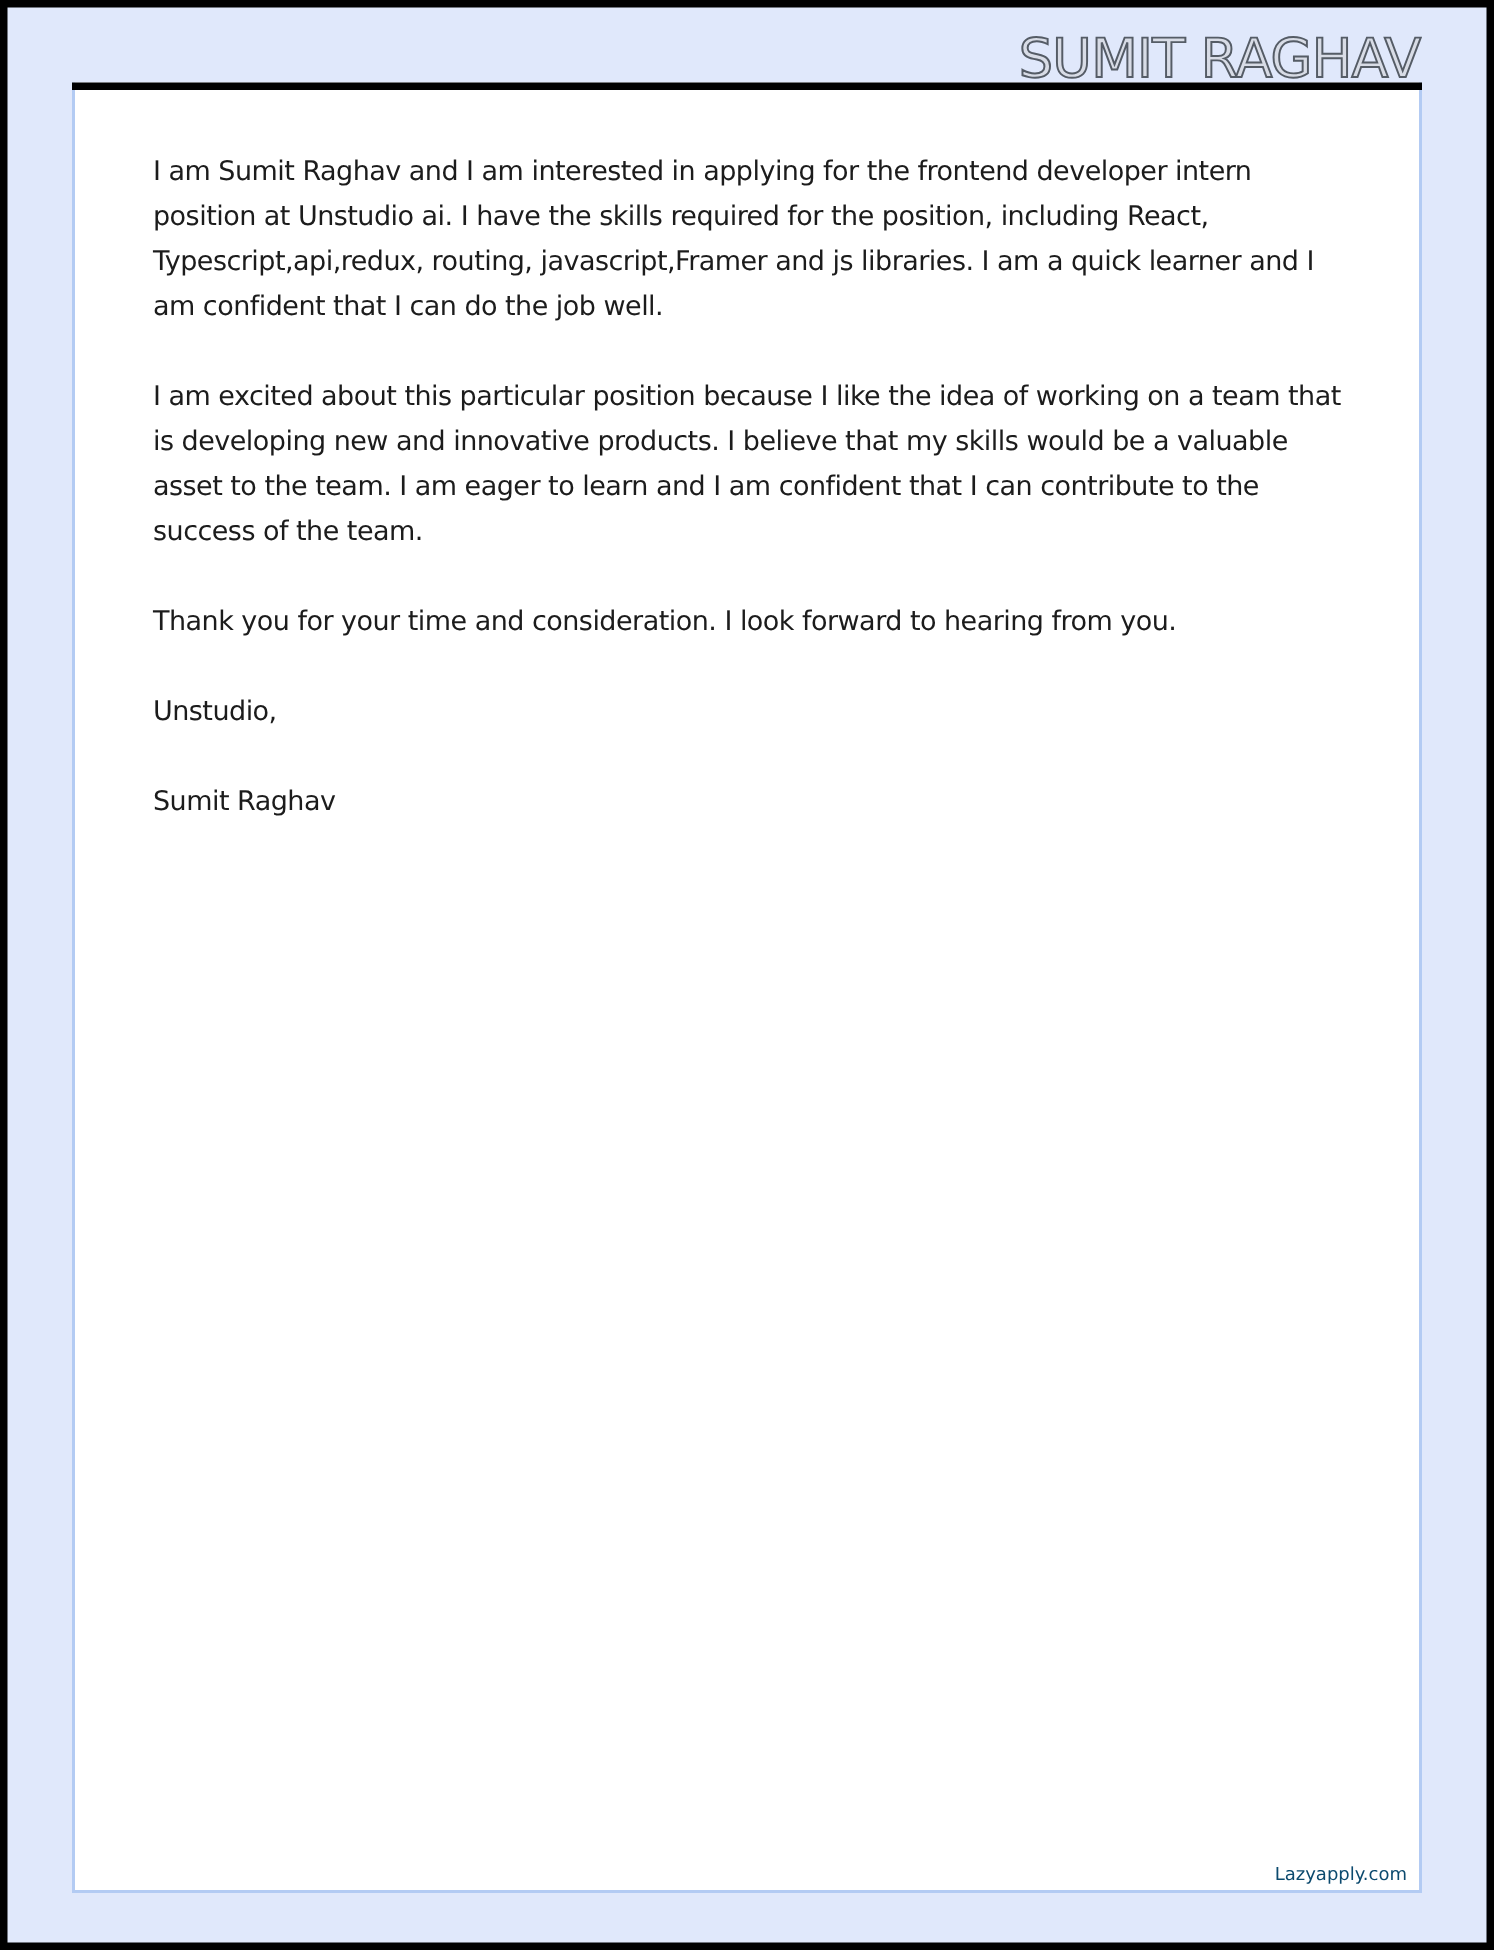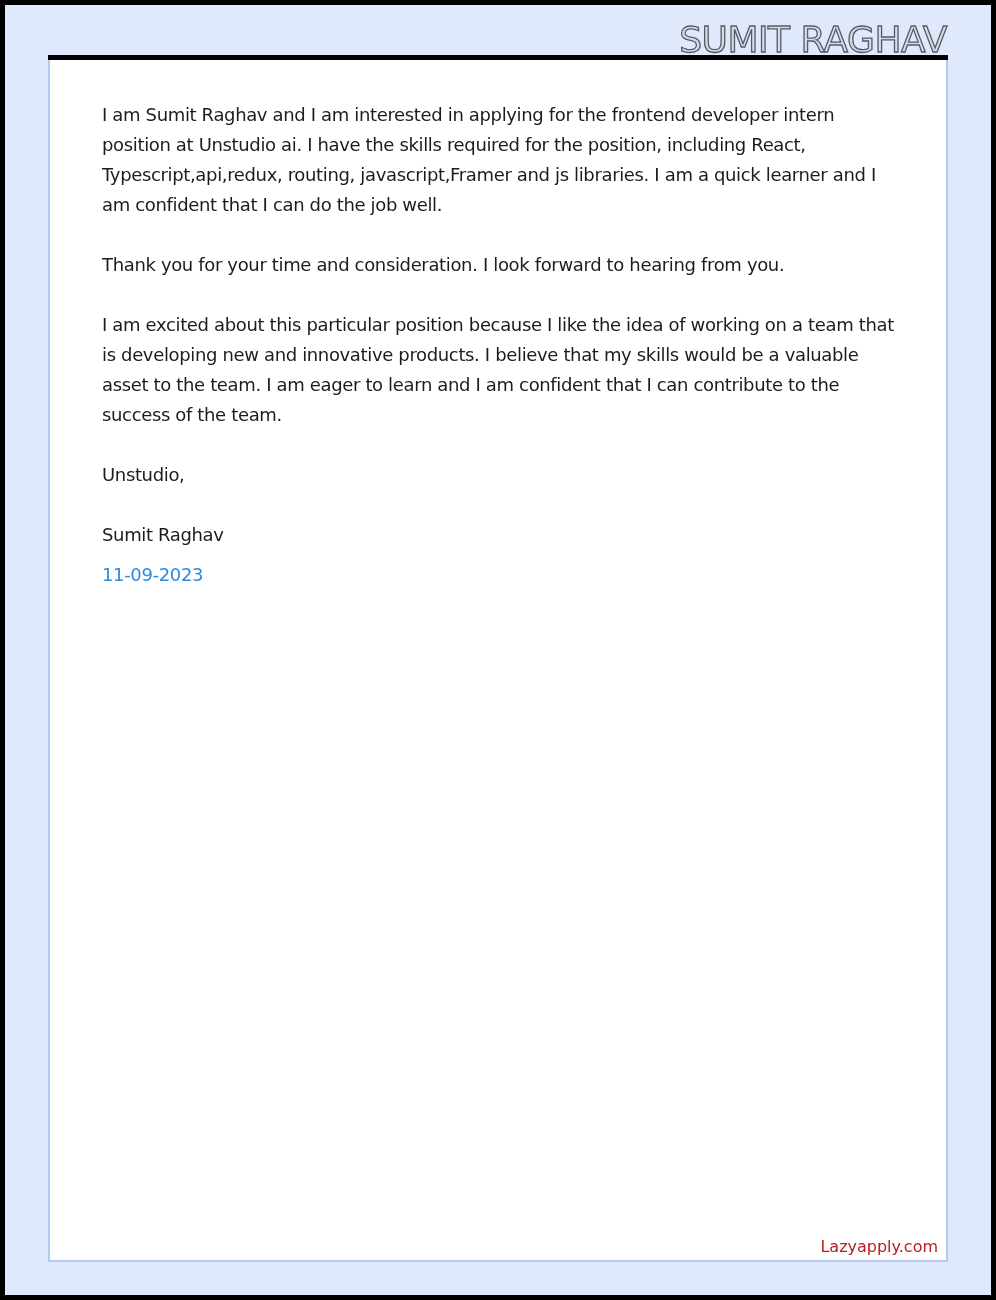--- a/index.html
+++ b/index.html
@@ -32,35 +32,34 @@
       font-family: "DejaVu Sans", sans-serif;
       font-size: 18px; line-height: 30px; color: #1c1c1c;
       letter-spacing: -0.35px;
     }
     .letter p { margin: 0 0 30px 0; }
     .letter p.tight { margin-bottom: 10px; }
     .date { color: #2b8ae0; }
     .watermark {
       position: absolute; right: 8px; bottom: 4px;
       font-family: "DejaVu Sans", sans-serif;
-      font-size: 16px; color: #b91c1c;
+      font-size: 12px; color: #0c4a6e;
     }
   </style>
 </head>
 <body>
 
 <div class="frame">
   <div class="header-name">SUMIT RAGHAV</div>
 
   <div class="page">
     <div class="letter">
       <p>I am Sumit Raghav and I am interested in applying for the frontend developer intern position at Unstudio ai. I have the skills required for the position, including React, Typescript,api,redux, routing, javascript,Framer and js libraries. I am a quick learner and I am confident that I can do the job well.</p>
+      <p>I am excited about this particular position because I like the idea of working on a team that is developing new and innovative products. I believe that my skills would be a valuable asset to the team. I am eager to learn and I am confident that I can contribute to the success of the team.</p>
       <p>Thank you for your time and consideration. I look forward to hearing from you.</p>
-      <p>I am excited about this particular position because I like the idea of working on a team that is developing new and innovative products. I believe that my skills would be a valuable asset to the team. I am eager to learn and I am confident that I can contribute to the success of the team.</p>
       <p>Unstudio,</p>
       <p class="tight">Sumit Raghav</p>
-      <p class="date">11-09-2023</p>
     </div>
     <div class="watermark">Lazyapply.com</div>
   </div>
 
   <div class="top-bar"></div>
 </div>
 
 </body></html>

